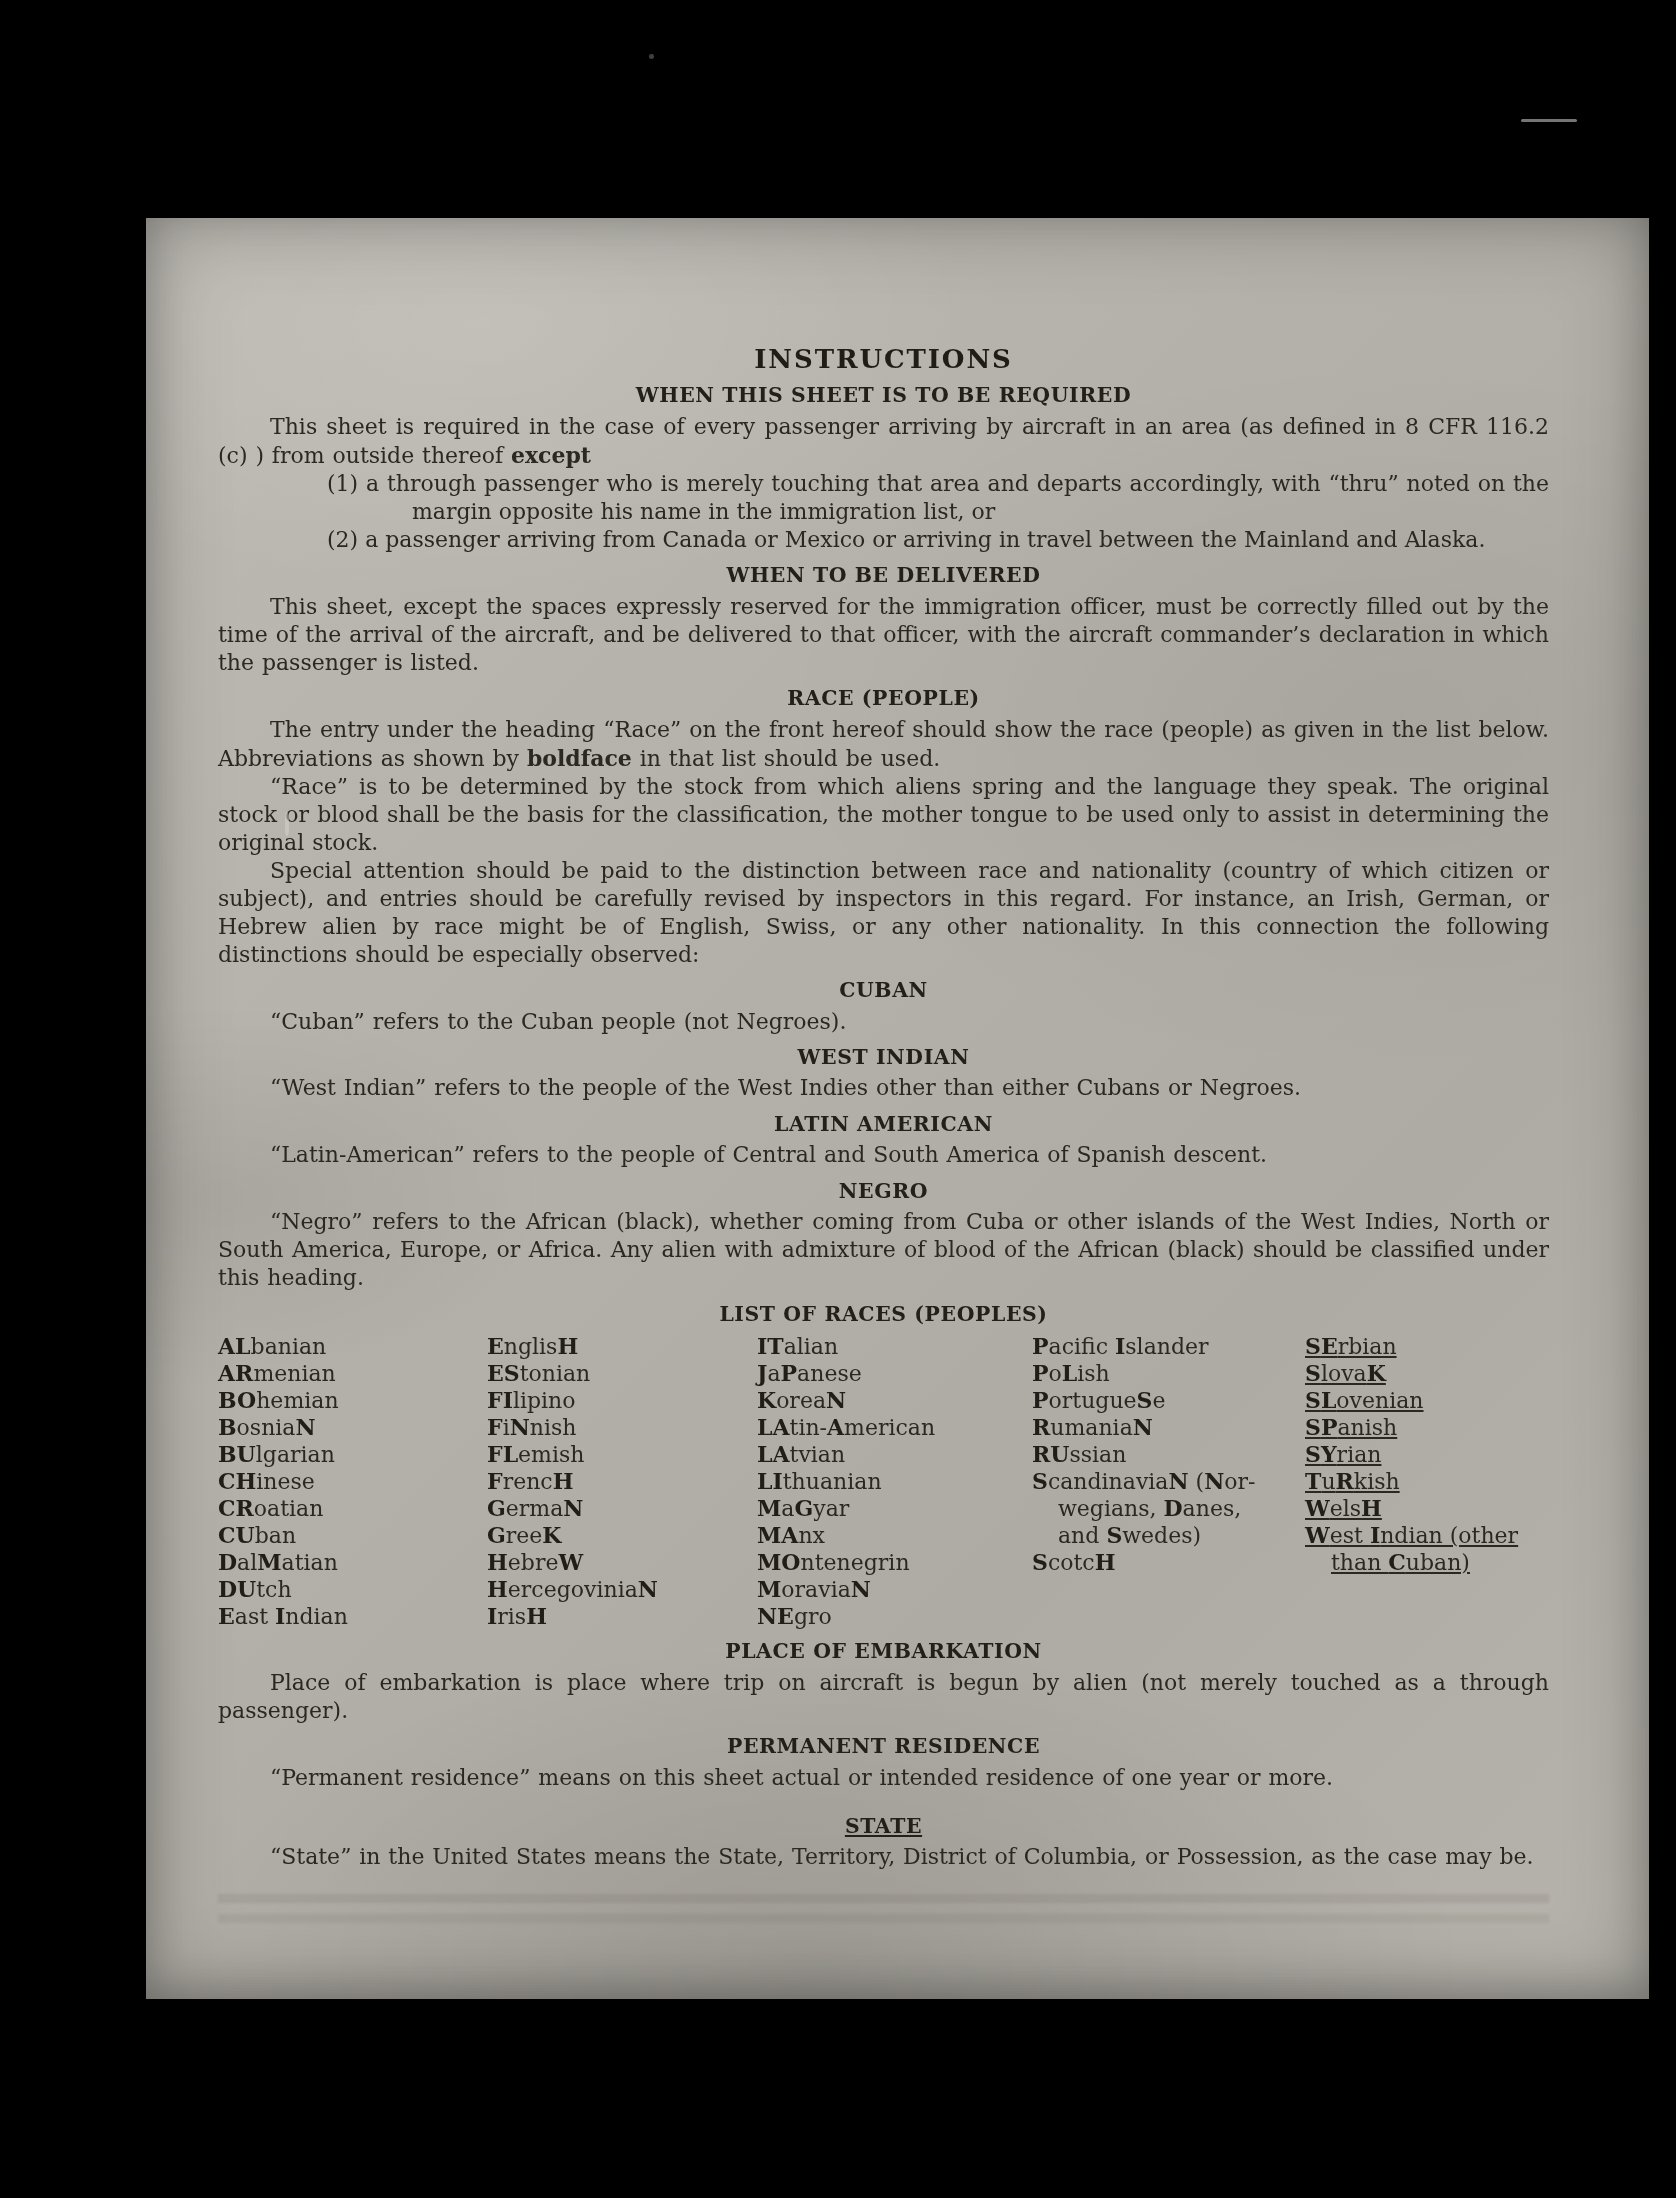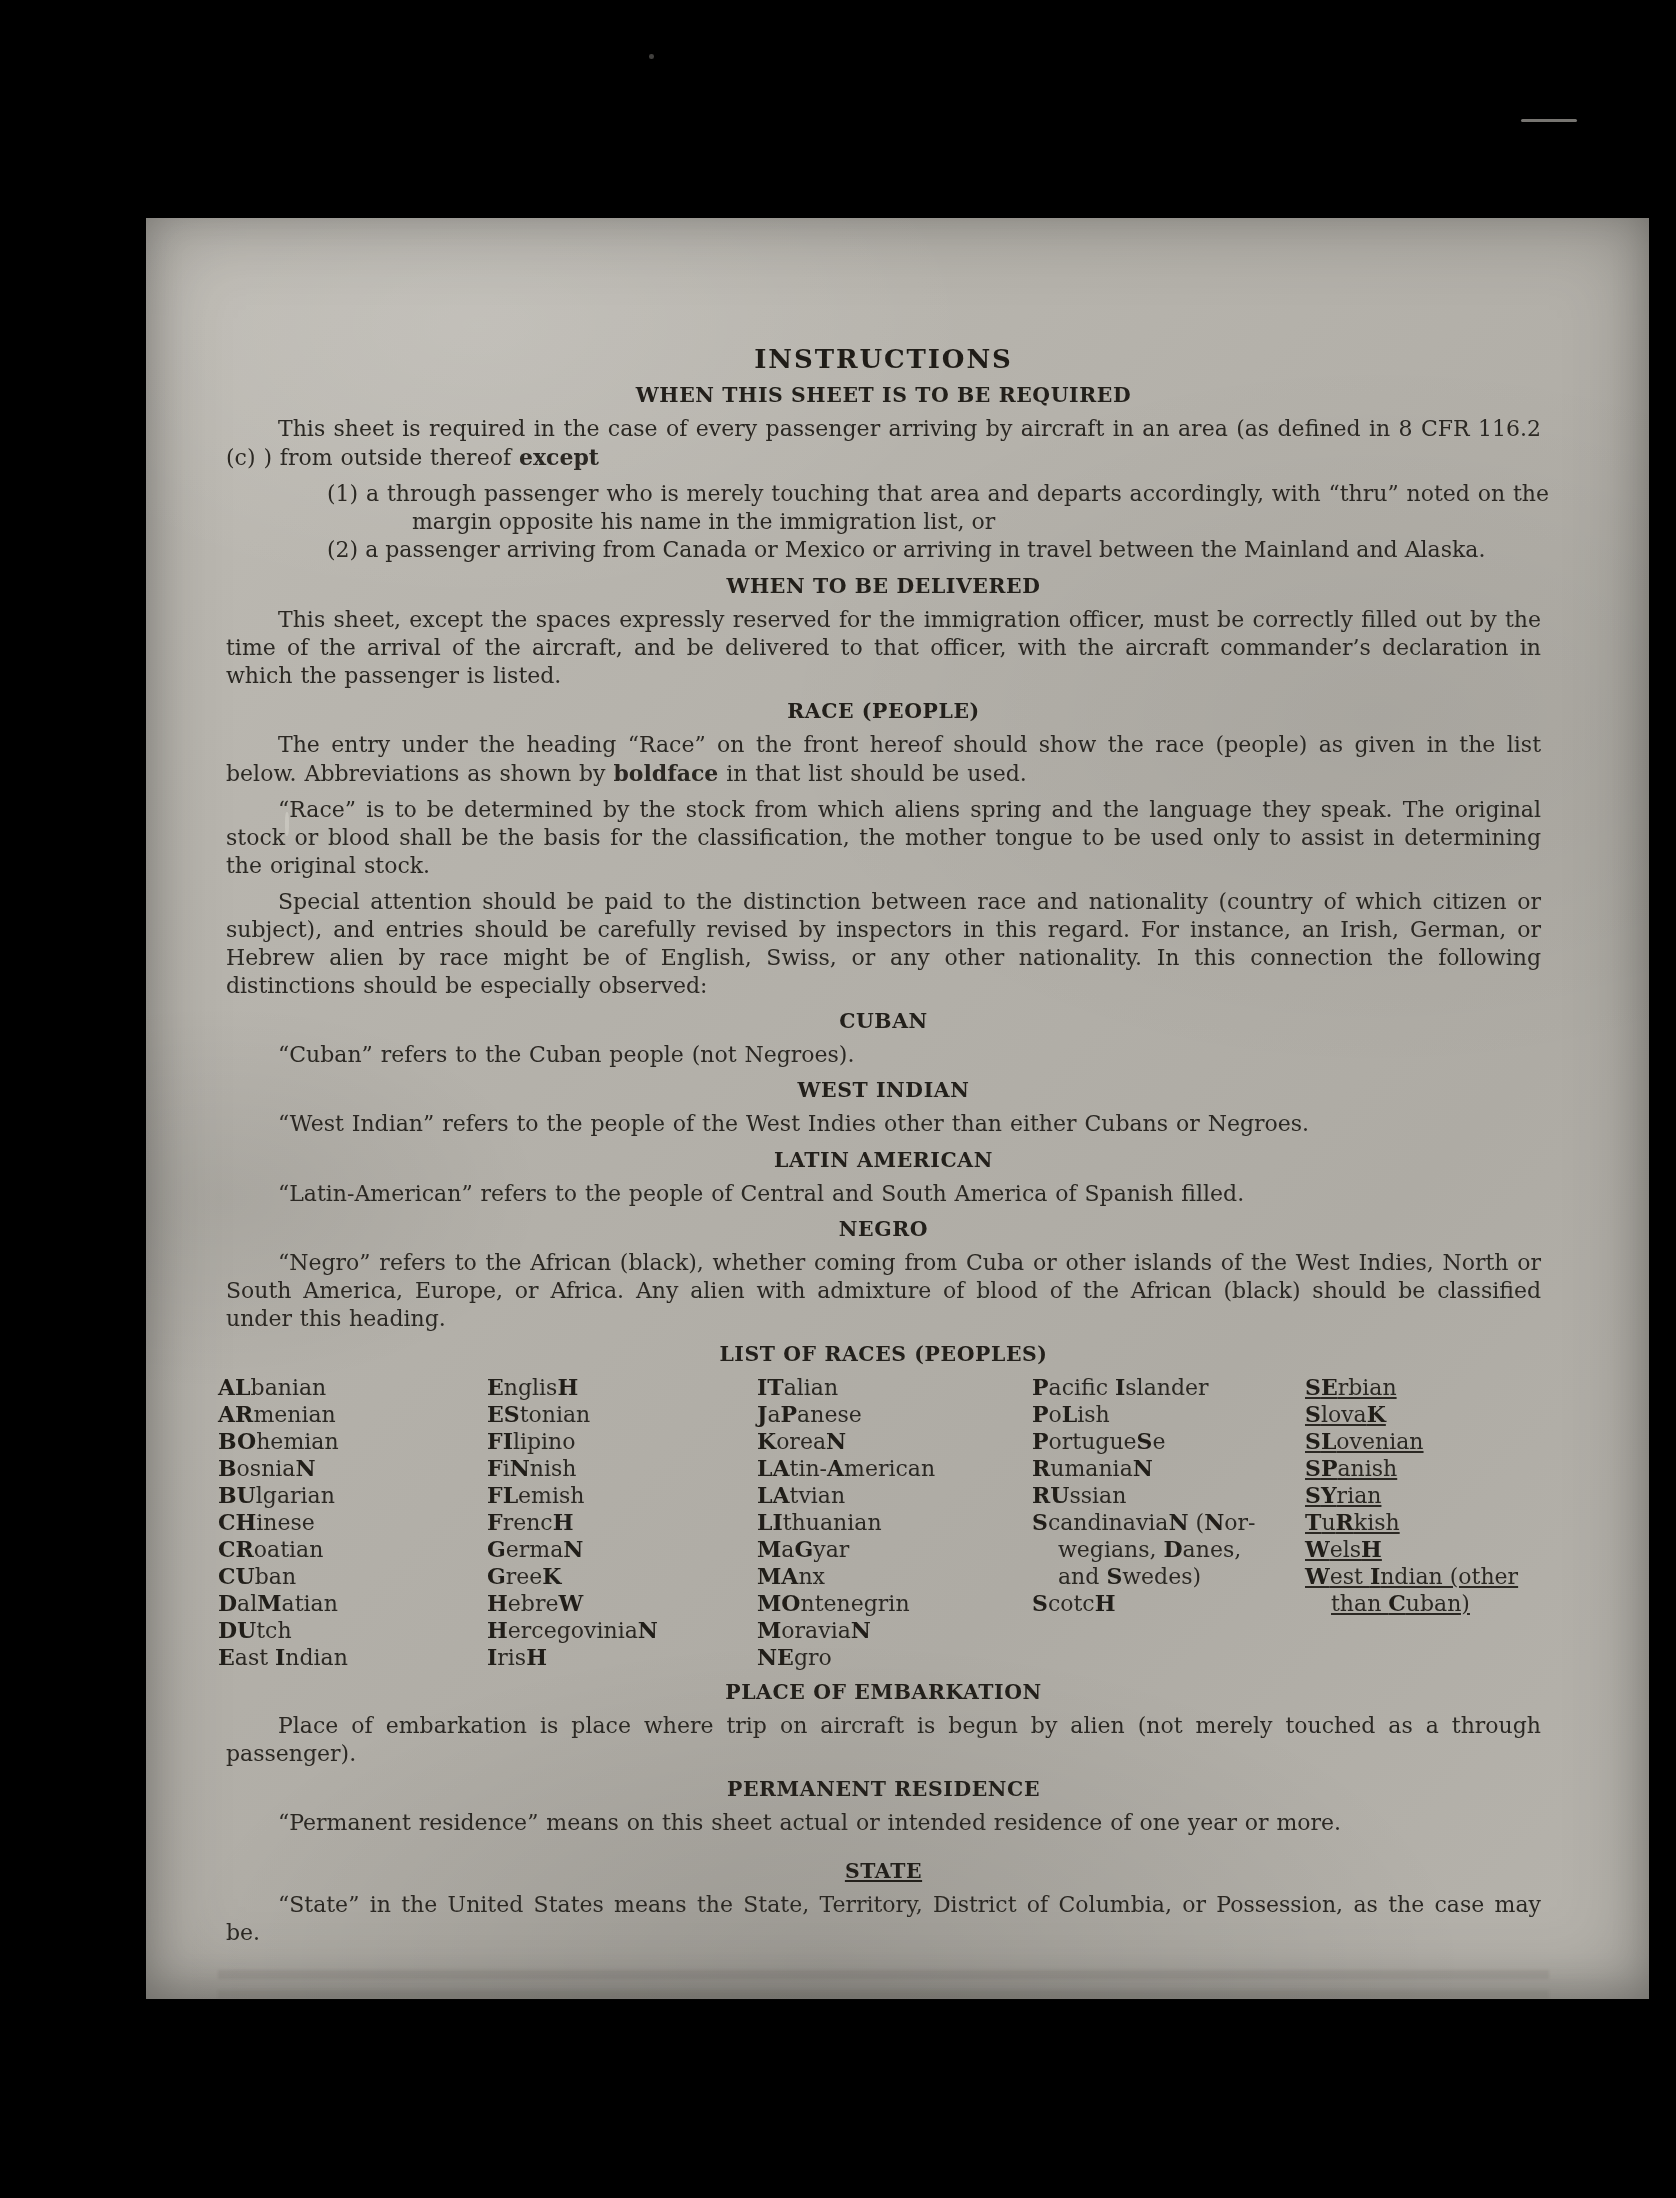--- a/index.html
+++ b/index.html
@@ -36,21 +36,21 @@
   h2.sect {
     margin: 9.3px 0 5.6px 0;
     text-align: center;
     font-size: 20.4px;
     font-weight: 700;
     letter-spacing: 0.6px;
     color: #23201b;
   }
   h2.gap-top { margin-top: 22px; text-decoration: underline; }
   p.bodytext {
-    margin: 8px;
+    margin: 0;
     font-size: 22px;
     line-height: 28px;
     text-align: justify;
     word-spacing: 0.9px;
   }
   .indent1 { text-indent: 52px; }
   p.num-item {
     margin: 0 0 0 109px;
     padding-left: 85px;
     text-indent: -85px;
@@ -123,21 +123,21 @@
   <p class="bodytext indent1">“Race” is to be determined by the stock from which aliens spring and the language they speak.  The original stock or blood shall be the basis for the classification, the mother tongue to be used only to assist in determining the original stock.</p>
   <p class="bodytext indent1">Special attention should be paid to the distinction between race and nationality (country of which citizen or subject), and entries should be carefully revised by inspectors in this regard.  For instance, an Irish, German, or Hebrew alien by race might be of English, Swiss, or any other nationality.  In this connection the following distinctions should be especially observed:</p>
 
   <h2 class="sect">CUBAN</h2>
   <p class="bodytext indent1">“Cuban” refers to the Cuban people (not Negroes).</p>
 
   <h2 class="sect">WEST INDIAN</h2>
   <p class="bodytext indent1">“West Indian” refers to the people of the West Indies other than either Cubans or Negroes.</p>
 
   <h2 class="sect">LATIN AMERICAN</h2>
-  <p class="bodytext indent1">“Latin-American” refers to the people of Central and South America of Spanish filled.</p>
+  <p class="bodytext indent1">“Latin-American” refers to the people of Central and South America of Spanish descent.</p>
 
   <h2 class="sect">NEGRO</h2>
   <p class="bodytext indent1">“Negro” refers to the African (black), whether coming from Cuba or other islands of the West Indies, North or South America, Europe, or Africa.  Any alien with admixture of blood of the African (black) should be classified under this heading.</p>
 
   <h2 class="sect">LIST OF RACES (PEOPLES)</h2>
   <div class="race-grid">
     <div class="race-col-1">
         <div class="race-item"><b>A</b><b>L</b>banian</div>
         <div class="race-item"><b>A</b><b>R</b>menian</div>
         <div class="race-item"><b>B</b><b>O</b>hemian</div>

